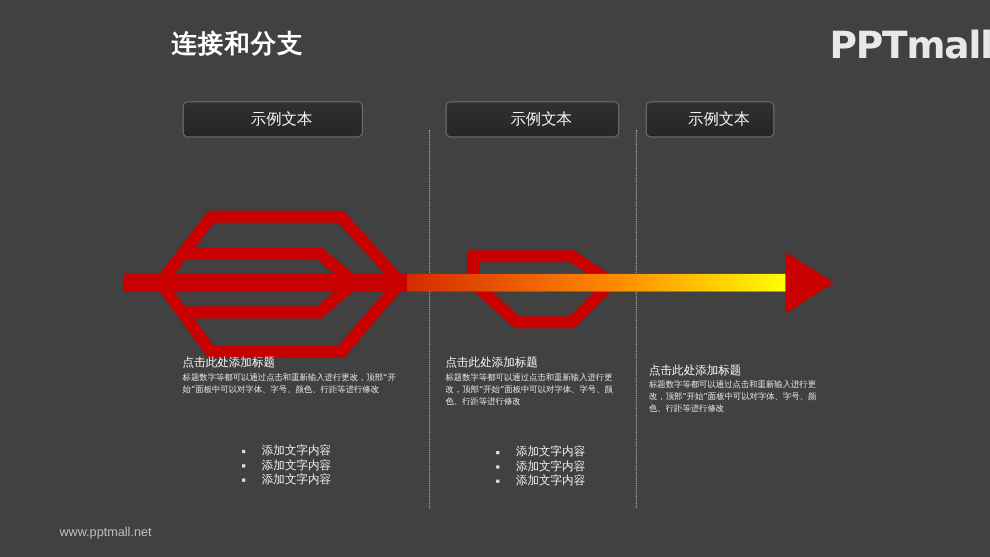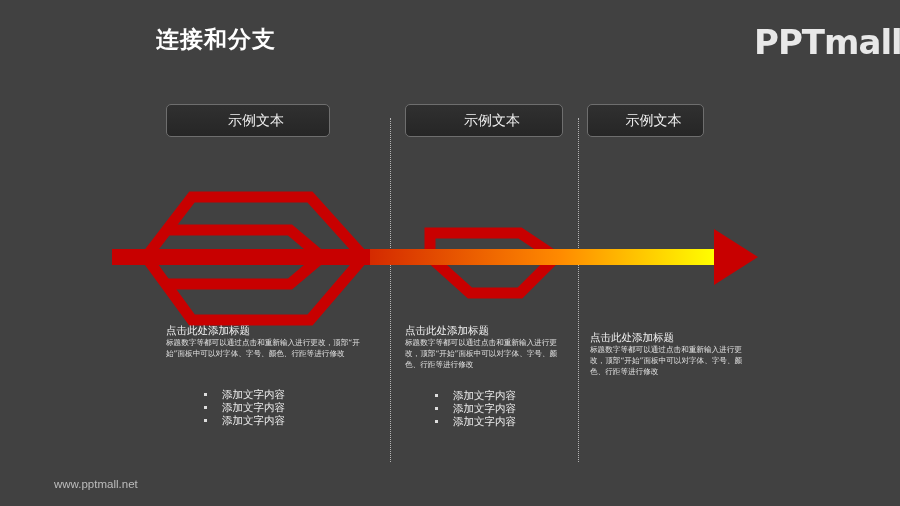--- a/index.html
+++ b/index.html
@@ -2,28 +2,28 @@
 <html><head>
 <meta charset="utf-8">
 <style>
   html, body { margin:0; padding:0; }
   body { width:900px; height:506px; background:#414141; position:relative; overflow:hidden;
          font-family:"DejaVu Sans", sans-serif; color:#fff; }
   .title { position:absolute; left:156px; top:24px; font-size:23px; font-weight:bold; color:#fff; letter-spacing:1px; }
   .logo { position:absolute; left:754px; top:22px; font-family:"DejaVu Sans", sans-serif; font-size:34px; font-weight:bold; color:#e8e8e8; letter-spacing:-1px; }
   .footer { position:absolute; left:54px; top:478px; font-size:11.5px; color:#bdbdbd; font-family:"Liberation Sans", sans-serif; }
   .divider { position:absolute; top:118px; width:0; height:344px; border-left:1px dotted #b5b5b5; }
-  .label-box { position:absolute; top:104px; height:33px; border:1.5px solid #6e6e6e; border-radius:5px;
+  .label-box { position:absolute; top:92px; height:33px; border:1.5px solid #6e6e6e; border-radius:5px;
                background:linear-gradient(#303030,#262626); box-sizing:border-box;
                display:flex; align-items:center; justify-content:center; font-size:14px; color:#f2f2f2;padding-left:16px; }
   svg.diagram { position:absolute; left:0; top:0; }
   .col { position:absolute; font-size:9.5px; color:#e8e8e8; }
   .col .h { font-size:10.5px; color:#f4f4f4; line-height:13px; }
   .col .d { font-size:7.6px; line-height:11px; color:#e0e0e0; }
-  .bullets { position:absolute; font-size:10.5px; color:#ededed; line-height:13px; margin:0; padding:0; list-style:none; }
+  .bullets { position:absolute; font-size:10.5px; color:#ededed; line-height:13px; margin:16px; padding:0; list-style:none; }
   .bullets li { position:relative; padding-left:20px; }
   .bullets li::before { content:""; position:absolute; left:2px; top:5px; width:3px; height:3px; background:#ddd; }
 </style>
 </head>
 <body>
 
 <div class="title">连接和分支</div>
 <div class="logo">PPTmall</div>
 
 <div class="divider" style="left:390px;"></div>

